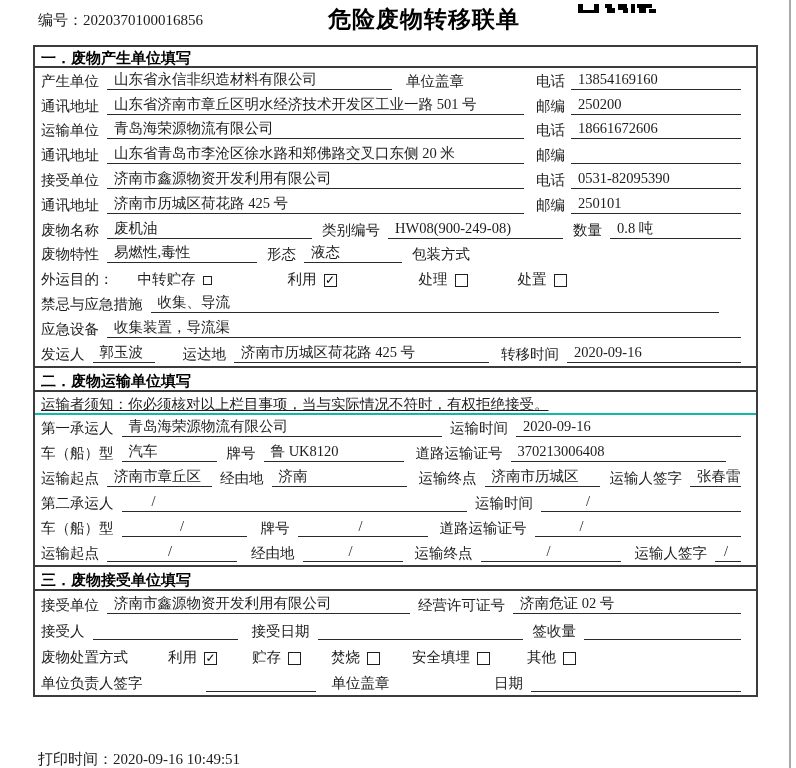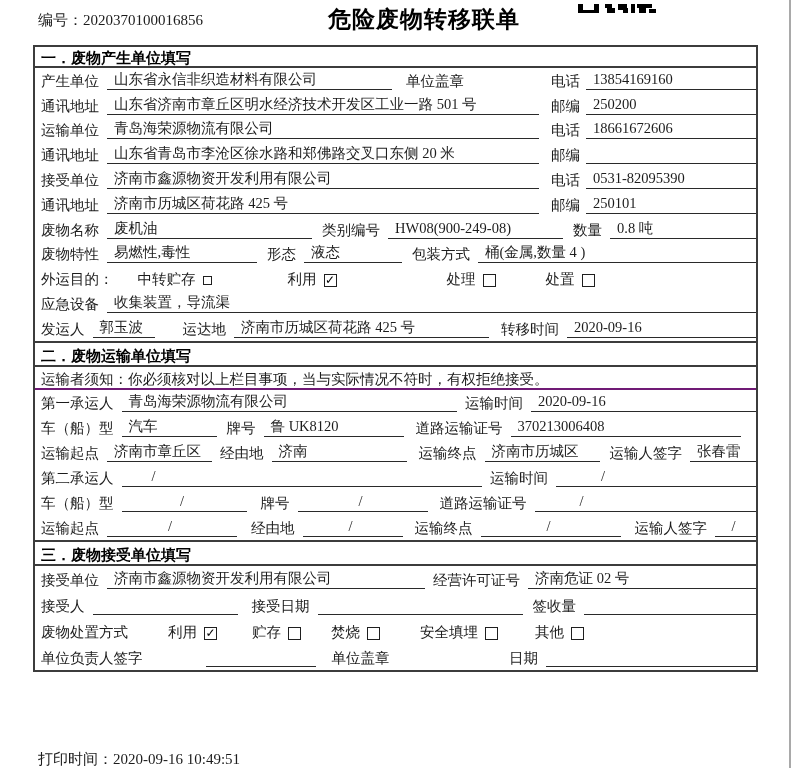--- a/index.html
+++ b/index.html
@@ -24,25 +24,25 @@
     position:absolute; left:33px; top:45px; width:725px;
     border:2px solid #3c3c3c; background:#fff;
   }
   .sec-header {
     font-family:Liberation Sans, sans-serif;
     font-weight:bold; font-size:15px; color:#000;
     padding:2px 4px 0 6px; height:21px; border-bottom:2px solid #3c3c3c;
     line-height:18px;
   }
   .sec-header.mid { height:26px; border-top:2px solid #3c3c3c; padding-top:4px; }
-  .notice { height:23px; padding:3px 0 12px 6px; border-bottom:2px solid #701a75; line-height:18px; }
+  .notice { height:23px; padding:3px 0 12px 6px; border-bottom:2px solid #14b8a6; line-height:18px;text-decoration:underline; }
   
   .row {
     display:flex; align-items:flex-end;
-    padding:0 0 3px 6px; overflow:hidden;
+    padding:0 15px 3px 6px; overflow:hidden;
   }
   .s1 .row { height:24.8px; }
   .s2 .row { height:25px; }
   .s3 .row { height:26px; }
   .lbl { white-space:nowrap; line-height:17px; margin-right:8px; flex:none; }
   .u {
     border-bottom:1px solid #2a2a2a; line-height:17px; white-space:nowrap;
     padding:0 4px 1px 7px; flex:none; overflow:hidden;
   }
   .grow { flex:1 1 auto; }
@@ -63,22 +63,22 @@
   .padl30{padding-left:30px}.padl45{padding-left:45px}
   
   .opt { display:inline-flex; align-items:center; line-height:17px; white-space:nowrap; flex:none; }
   .cb {
     display:inline-flex; align-items:center; justify-content:center;
     width:13px; height:13px; border:1.5px solid #1f1f1f; margin-left:7px;
     font-size:12px; line-height:11px; color:#000; flex:none;
     position:relative; top:1px;
   }
   .cb.small { width:9px; height:9px; border-width:1px; }
-  .o1{margin-left:16px}.o2{margin-left:76px}.o3{margin-left:110px}.o4{margin-left:50px}
-  .d1{margin-left:32px}.d2{margin-left:35px}.d3{margin-left:30px}.d4{margin-left:40px}.d5{margin-left:37px}
+  .o1{margin-left:16px}.o2{margin-left:76px}.o3{margin-left:82px}.o4{margin-left:50px}
+  .d1{margin-left:32px}.d2{margin-left:35px}.d3{margin-left:30px}.d4{margin-left:32px}.d5{margin-left:37px}
   
   .print-time { position:absolute; left:38px; top:750px; font-size:15px; white-space:nowrap; }
 </style>
 </head>
 <body>
 
 <div class="page">
 
   <div class="serial"><span>编号：</span><span>2020370100016856</span></div>
   <div class="title">危险废物转移联单</div>
@@ -169,21 +169,20 @@
         <span class="lbl ml10">数量</span>
         <span class="u grow">0.8 吨</span>
       </div>
 
       <div class="row">
         <span class="lbl">废物特性</span>
         <span class="u w150">易燃性,毒性</span>
         <span class="lbl ml10">形态</span>
         <span class="u w98">液态</span>
         <span class="lbl ml10">包装方式</span>
-        <span class="u grow">桶(金属,数量  4 )</span>
       </div>
 
       <div class="row">
         <span class="lbl">外运目的：</span>
         <span class="opt o1">
             <span>中转贮存</span>
             <span class="cb small"></span>
           </span>
         <span class="opt o2">
             <span>利用</span>
@@ -193,20 +192,24 @@
             <span>处理</span>
             <span class="cb"></span>
           </span>
         <span class="opt o4">
             <span>处置</span>
             <span class="cb"></span>
           </span>
       </div>
 
 
+      <div class="row">
+        <span class="lbl">禁忌与应急措施</span>
+        <span class="u grow mr22">收集、导流</span>
+      </div>
 
       <div class="row">
         <span class="lbl">应急设备</span>
         <span class="u grow">收集装置，导流渠</span>
       </div>
 
       <div class="row">
         <span class="lbl">发运人</span>
         <span class="u w62">郭玉波</span>
         <span class="lbl ml28">运达地</span>

